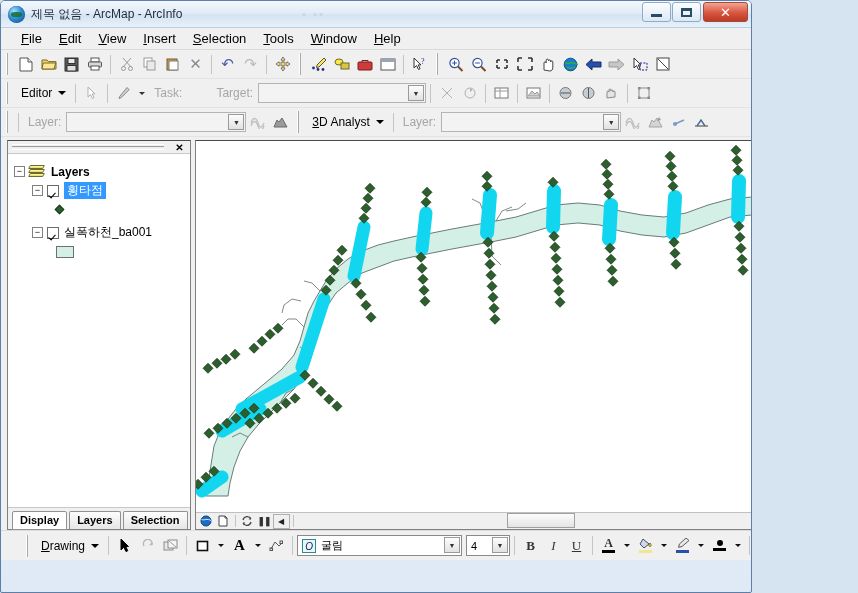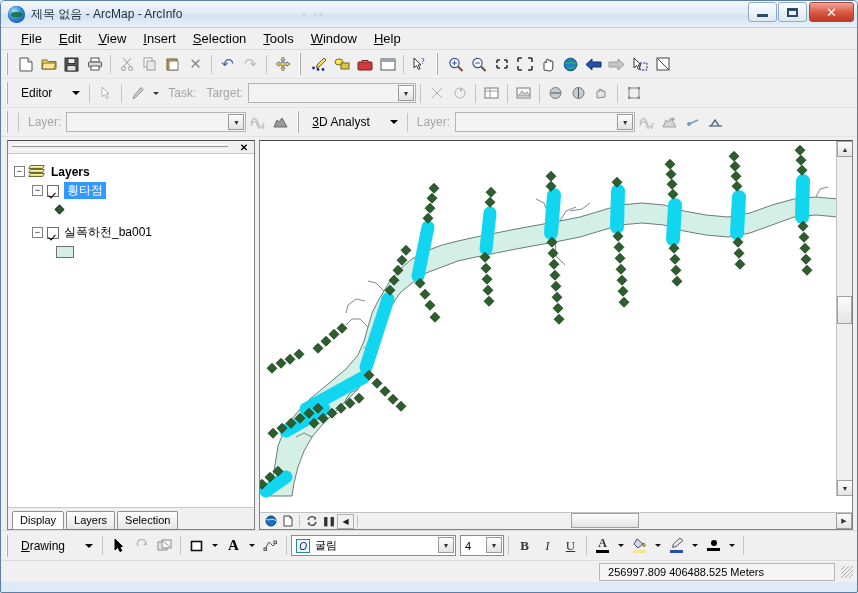--- a/index.html
+++ b/index.html
@@ -6,21 +6,21 @@
   html, body {
     margin: 0; padding: 0;
     width: 858px; height: 593px;
     overflow: hidden;
     font-family: "Liberation Sans", sans-serif;
   }
   body { background: #d6e3f0; }
 
   #app {
     position: relative;
-    width: 858px; height: 593px;
+    width: 752px; height: 593px;
     background: linear-gradient(#eef4fb, #dfeaf6);
     border: 1px solid #5b7fa6;
     border-radius: 5px 5px 2px 2px;
     overflow: hidden;
   }
 
   
   #titlebar {
     position: relative;
     height: 27px;
@@ -125,21 +125,21 @@
     position:absolute; right:1px; top:1px; width:16px; height:16px;
     background: linear-gradient(#fdfdfd,#e2e2e2);
     border:1px solid #9a9a9a;
     display:flex;align-items:center;justify-content:center;
     font-size:7px; color:#333;
   }
   .lbl { font-size: 12px; color:#000; padding: 0 5px; flex:0 0 auto; white-space:nowrap;}
   .lbl.dim { color:#a6a6a6; }
   .dropbtn {
     font-size: 12px; color:#000; padding: 2px 4px 2px 6px;
-    display:flex; align-items:center; gap:20px; flex:0 0 auto;
+    display:flex; align-items:center; gap:6px; flex:0 0 auto;
     border:1px solid transparent; border-radius:2px;
   }
   .caret { width:0;height:0;border-left:4px solid transparent;border-right:4px solid transparent;border-top:4px solid #000;}
   .caret.sm { border-left-width:3px;border-right-width:3px;border-top-width:3px;}
 
   
   #main {
     position: relative;
     display: flex;
     height: 393px;
@@ -220,21 +220,21 @@
     width:7px;height:7px;background:#2d5e2d;transform:rotate(45deg);
     border:1px solid #1c3d1c;
   }
   .sym-poly {
     width:18px;height:12px;background:#d3efe6;border:1px solid #707070;
   }
   #toc-tabs {
     height: 22px;
     border-top: 1px solid #c8c8c8;
     background: #f0f0f0;
-    display:flex; align-items:flex-end; padding-left:4px;
+    display:flex; align-items:flex-end; padding-left:4px;font-weight:bold;
   }
   .tctab {
     font-size: 11px; color:#000;
     padding: 2px 7px 3px 7px;
     border: 1px solid #919191;
     border-bottom: none;
     background: linear-gradient(#fdfdfd,#e6e6e6);
     margin-right: 2px;
     border-radius: 2px 2px 0 0;
   }
@@ -281,21 +281,21 @@
   .dfb {
     width:17px;height:15px; display:flex;align-items:center;justify-content:center;
     font-size:10px; color:#333;
   }
 
   
   #drawbar {
     height: 30px;
     background: #f0f0f0;
     border-top: 1px solid #dcdcdc;
-    display:flex; align-items:center;
+    display:flex; align-items:center;padding-left:20px;
   }
   
   #statusbar {
     height: 22px;
     background: #f0f0f0;
     border-top: 1px solid #dcdcdc;
     display:flex; align-items:center; justify-content:flex-end;
     padding-right: 4px;
     position: relative;
   }
@@ -522,21 +522,21 @@
     <div class="sep"></div>
     <div class="tbtn">
       <svg width="15" height="14" viewBox="0 0 15 14">
           <path d="M11 1.5l2.2 2.2-8 8L3 12.5l.8-2.2z" fill="#cfcfcf" stroke="#8a8a8a"></path>
         </svg>
     </div>
     <div class="tbtn" style="width:14px">
         <span class="caret sm" style="border-top-color:#333"></span>
       </div>
     <span class="lbl dim">Task:</span>
-    <span class="lbl dim" style="margin-left:0">Target:</span>
+    <span class="lbl dim" style="margin-left:24px">Target:</span>
     <div class="combo disabled" style="width:168px;">
       <span></span>
       <span class="arrow">▼</span>
     </div>
     <div class="sep"></div>
     <div class="tbtn">
       <svg width="14" height="14" viewBox="0 0 14 14">
           <path d="M2 12L12 2M2 2l10 10" stroke="#b0b0b0" fill="none"></path>
         </svg>
     </div>
@@ -1027,18 +1027,14 @@
       <span style="display:block;width:6px;height:6px;border-radius:50%;background:#000;margin-bottom:1px;"></span>
       <span class="swatch-underline" style="background:#000;"></span>
     </div>
     <div class="tbtn" style="width:14px">
         <span class="caret sm" style="border-top-color:#111"></span>
       </div>
     <div class="sep"></div>
     <div style="flex:1"></div>
   </div>
 
-  <div id="statusbar">
-    <div id="coords">256997.809  406488.525 Meters</div>
-    <div id="gripcorner"></div>
-  </div>
 
 </div>
 
 </body></html>

